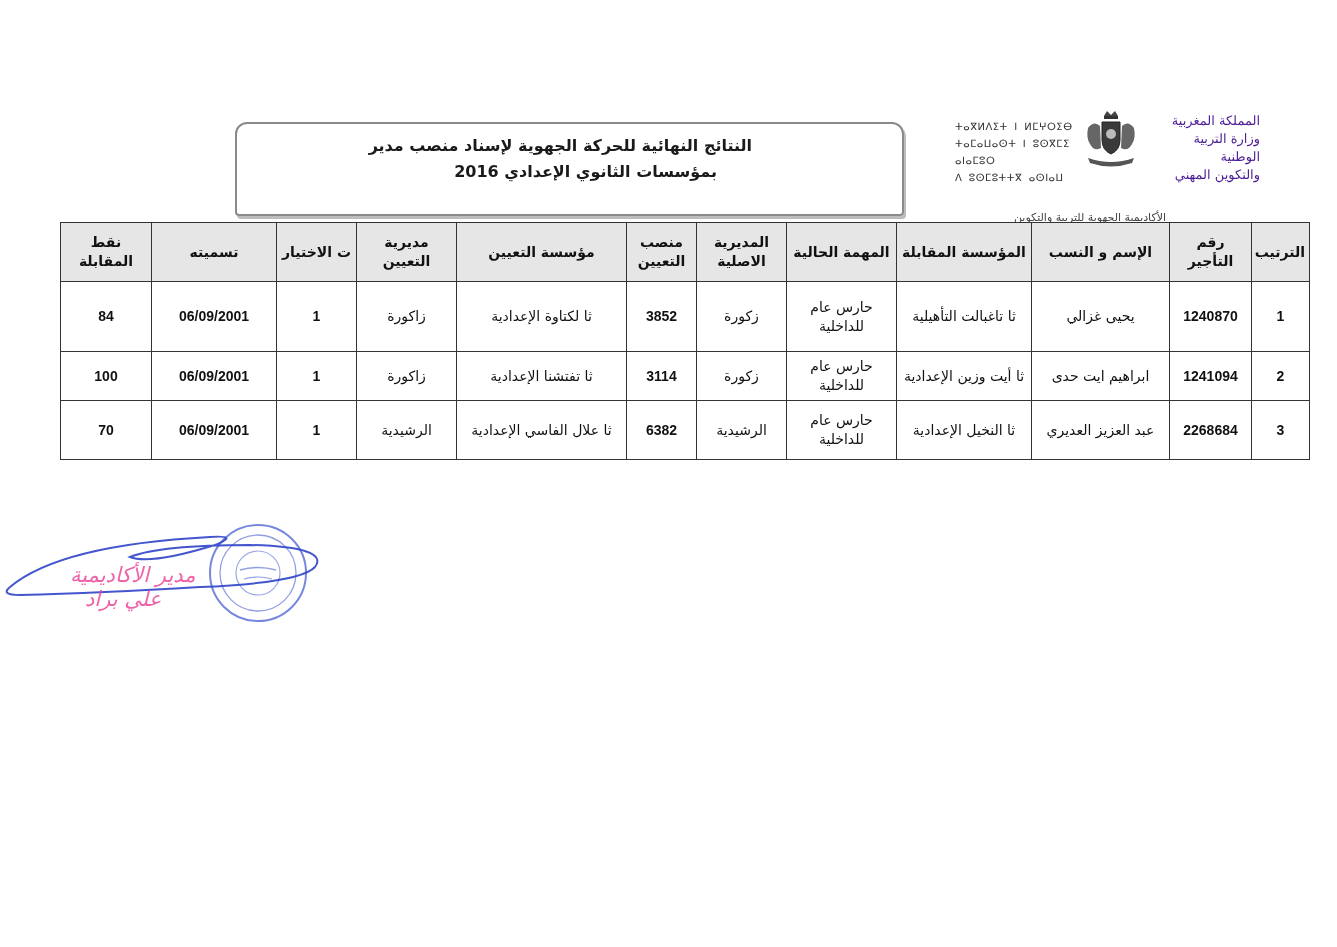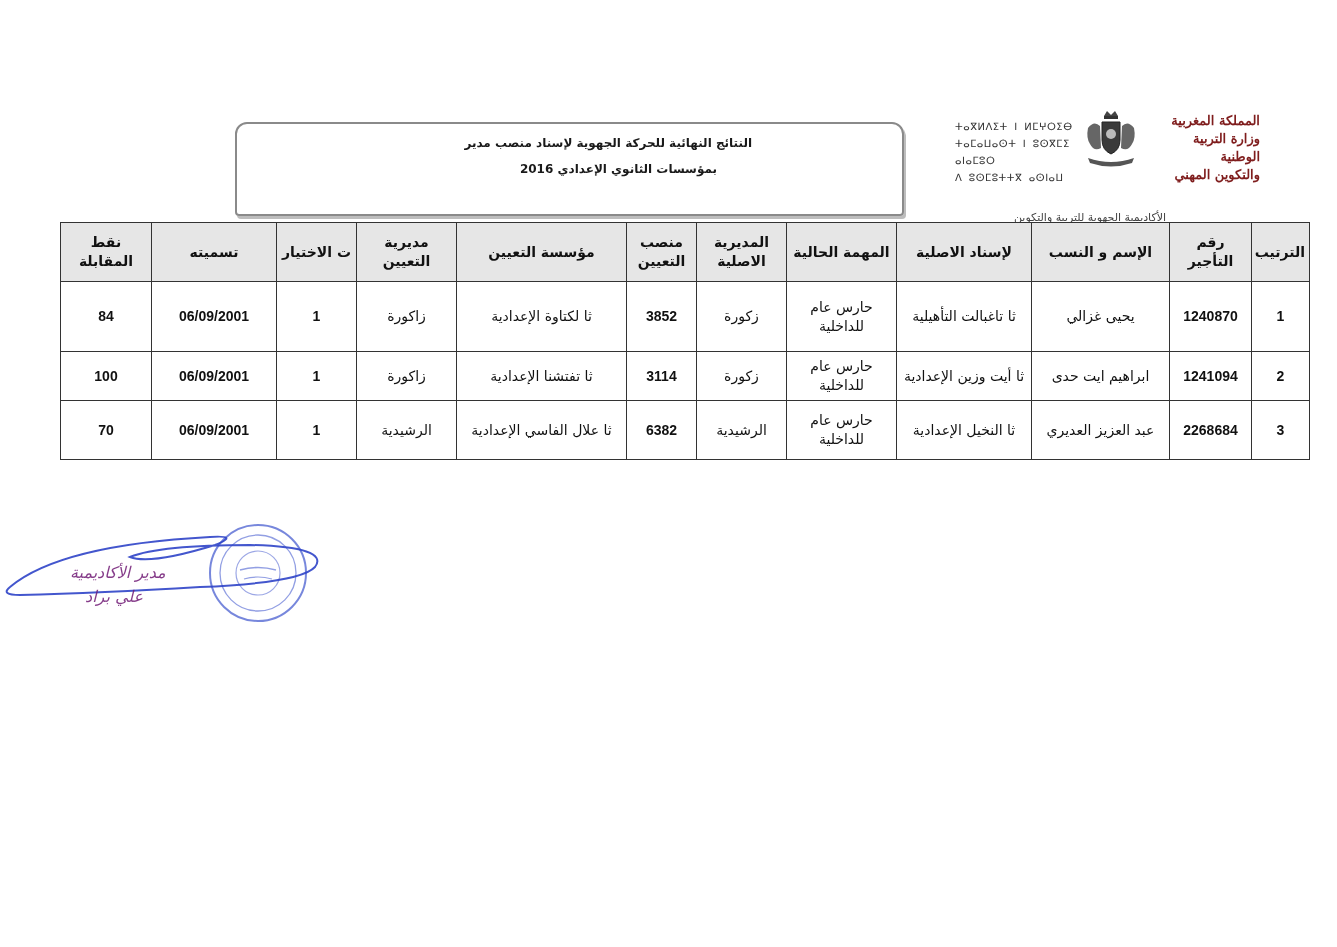--- a/index.html
+++ b/index.html
@@ -3,35 +3,35 @@
 <meta charset="utf-8">
 <style>
   html, body { margin:0; padding:0; }
   body {
     width:1337px; height:947px; background:#ffffff; position:relative; overflow:hidden;
     font-family: "DejaVu Sans", "Liberation Sans", sans-serif; color:#111;
   }
 
   
   .lh-ar { position:absolute; top:112px; left:1150px; width:110px; text-align:right; direction:rtl;
-           font-family:"DejaVu Serif", serif; font-size:13px; line-height:18px; color:#7f1d1d; font-weight:bold; }
+           font-family:"DejaVu Serif", serif; font-size:13px; line-height:18px; color:#4c1d95; font-weight:normal; }
   .lh-tif { position:absolute; top:118px; left:955px; width:120px; text-align:left;
             font-family:"DejaVu Sans Mono", monospace; font-size:10px; line-height:17px; color:#333; letter-spacing:0.5px; }
   .emblem { position:absolute; top:108px; left:1080px; width:62px; height:62px; }
   .lh-sub { position:absolute; top:172px; left:1010px; width:160px; text-align:center; direction:rtl;
             font-size:11px; line-height:12px; color:#444;margin-top:40px; }
 
   
   .title-box {
     position:absolute; left:235px; top:122px; width:665px; height:90px;
     border:2px solid #8a8a8a; border-radius:12px 12px 4px 4px;
     box-shadow: 2px 3px 0 #bdbdbd;
   }
   .title-line { position:absolute; right:150px; direction:rtl; font-family:"DejaVu Sans", sans-serif;
-                font-weight:bold; font-size:12px; color:#1a1a1a; white-space:nowrap; }
+                font-weight:bold; font-size:16px; color:#1a1a1a; white-space:nowrap; }
   .t1 { top:12px; }
   .t2 { top:38px; right:185px; }
 
   
   table.results {
     position:absolute; left:60px; top:222px; width:1249px;
     border-collapse:collapse; direction:rtl; table-layout:fixed;
   }
   table.results th, table.results td {
     border:1.5px solid #333; text-align:center; vertical-align:middle; padding:0 4px;
@@ -40,21 +40,21 @@
     background:#e6e6e6; font-weight:bold; font-size:14px; line-height:19px; color:#111; height:58px;
   }
   table.results td { font-size:14px; line-height:19px; color:#111; }
   td.num { font-family:"Liberation Sans", sans-serif; font-weight:bold; font-size:15px; }
   tr.r1 td { height:69px; }
   tr.r2 td { height:48px; }
   tr.r3 td { height:58px; }
 
   
   .stamp-wrap { position:absolute; left:0; top:515px; width:340px; height:140px; }
-  .sig-text { position:absolute; direction:rtl; color:#701a75; font-size:16px; font-family:"DejaVu Serif", serif; font-style:italic; opacity:0.85; }
+  .sig-text { position:absolute; direction:rtl; color:#ec4899; font-size:21px; font-family:"DejaVu Serif", serif; font-style:italic; opacity:0.85; }
 </style>
 </head>
 <body>
 
 <div class="lh-ar">
   <div>المملكة المغربية</div>
   <div>وزارة التربية الوطنية</div>
   <div>والتكوين المهني</div>
 </div>
 
@@ -103,21 +103,21 @@
     <col style="width:100px">
       <col style="width:80px">
       <col style="width:125px">
       <col style="width:91px">
   </colgroup>
   <thead>
     <tr>
       <th>الترتيب</th>
       <th>رقم التأجير</th>
       <th>الإسم و النسب</th>
-      <th>لإسناد الاصلية</th>
+      <th>المؤسسة المقابلة</th>
       <th>المهمة الحالية</th>
       <th>المديرية الاصلية</th>
       <th>منصب التعيين</th>
       <th>مؤسسة التعيين</th>
       <th>مديرية التعيين</th>
       <th>ت الاختيار</th>
       <th>تسميته</th>
       <th>نقط المقابلة</th>
     </tr>
   </thead>

